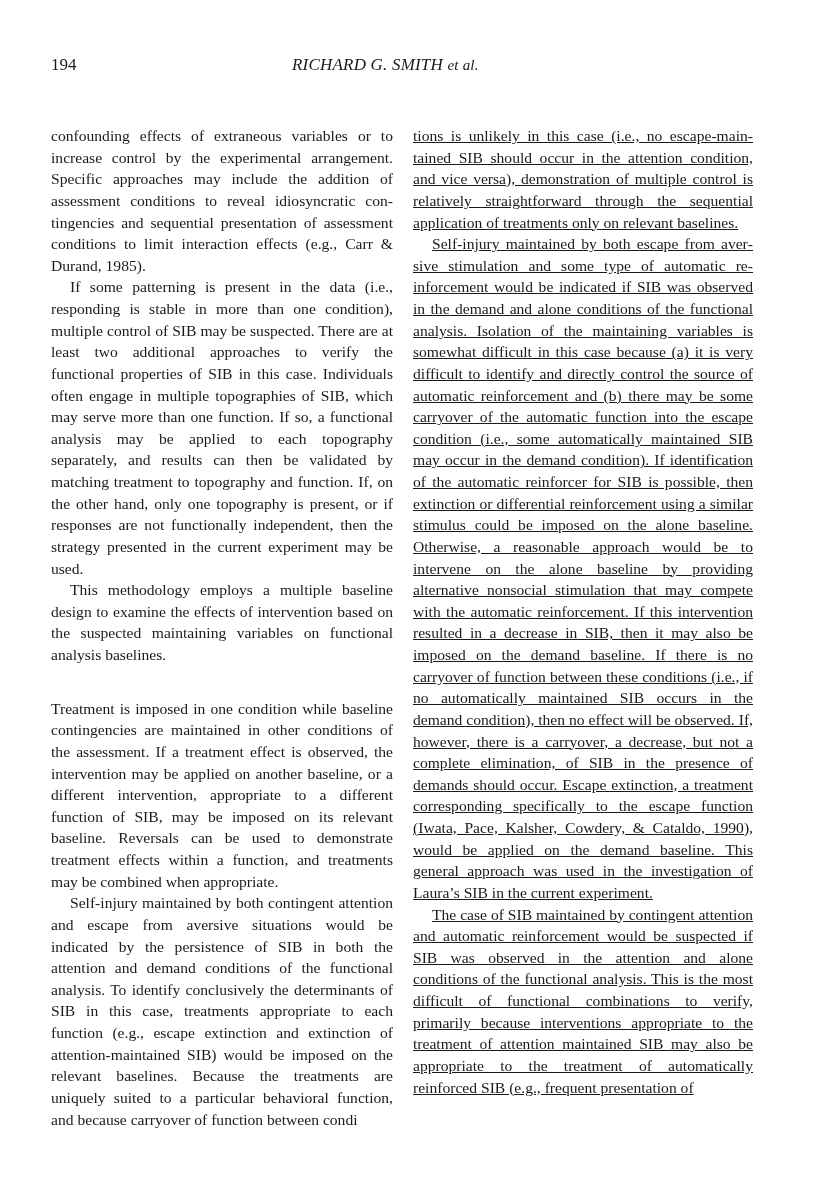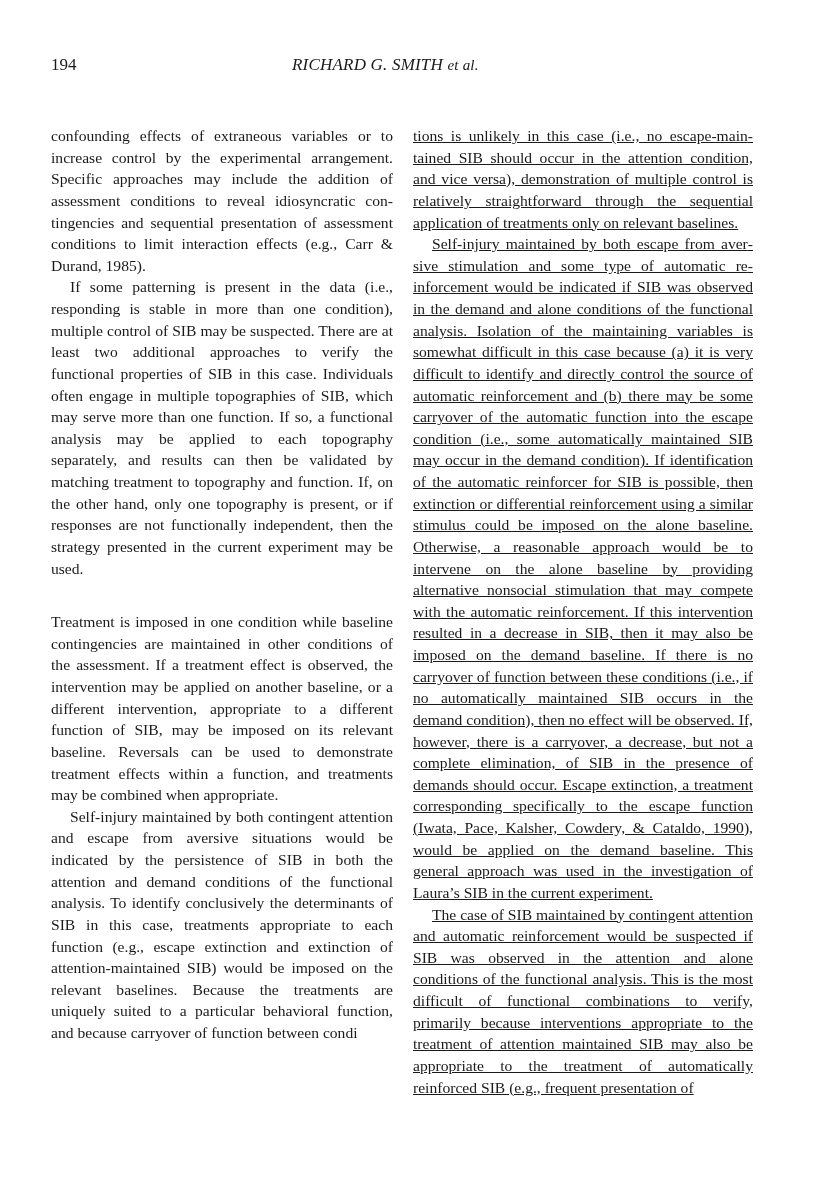--- a/index.html
+++ b/index.html
@@ -73,20 +73,21 @@
 <body>
 
 <div class="running-head">
   <span class="page-number">194</span>
   <span class="author-line"><span>RICHARD G. SMITH</span> <span class="etal">et al.</span></span>
 </div>
 
 <div class="column col-left">
   <p class="noindent">confounding effects of extraneous variables or to increase control by the experimental arrangement. Specific approaches may include the addition of assessment conditions to reveal idiosyncratic con­tingencies and sequential presentation of assessment conditions to limit interaction effects (e.g., Carr &amp; Durand, 1985).</p>
   <p class="indent">If some patterning is present in the data (i.e., responding is stable in more than one condition), multiple control of SIB may be suspected. There are at least two additional approaches to verify the functional properties of SIB in this case. Individuals often engage in multiple topographies of SIB, which may serve more than one function. If so, a func­tional analysis may be applied to each topography separately, and results can then be validated by matching treatment to topography and function. If, on the other hand, only one topography is pres­ent, or if responses are not functionally independent, then the strategy presented in the current experi­ment may be used.</p>
+  <p class="indent">This methodology employs a multiple baseline design to examine the effects of intervention based on the suspected maintaining variables on func­tional analysis baselines.</p>
   <p class="noindent">Treatment is imposed in one condition while base­line contingencies are maintained in other condi­tions of the assessment. If a treatment effect is observed, the intervention may be applied on an­other baseline, or a different intervention, appro­priate to a different function of SIB, may be im­posed on its relevant baseline. Reversals can be used to demonstrate treatment effects within a function, and treatments may be combined when appropri­ate.</p>
   <p class="indent">Self-injury maintained by both contingent at­tention and escape from aversive situations would be indicated by the persistence of SIB in both the attention and demand conditions of the functional analysis. To identify conclusively the determinants of SIB in this case, treatments appropriate to each function (e.g., escape extinction and extinction of attention-maintained SIB) would be imposed on the relevant baselines. Because the treatments are uniquely suited to a particular behavioral function, and because carryover of function between condi­</p>
 </div>
 
 <div class="column col-right">
   <p class="noindent">tions is unlikely in this case (i.e., no escape-main­tained SIB should occur in the attention condition, and vice versa), demonstration of multiple control is relatively straightforward through the sequential application of treatments only on relevant baselines.</p>
   <p class="indent">Self-injury maintained by both escape from aver­sive stimulation and some type of automatic re­inforcement would be indicated if SIB was observed in the demand and alone conditions of the func­tional analysis. Isolation of the maintaining vari­ables is somewhat difficult in this case because (a) it is very difficult to identify and directly control the source of automatic reinforcement and (b) there may be some carryover of the automatic function into the escape condition (i.e., some automatically maintained SIB may occur in the demand condi­tion). If identification of the automatic reinforcer for SIB is possible, then extinction or differential reinforcement using a similar stimulus could be imposed on the alone baseline. Otherwise, a rea­sonable approach would be to intervene on the alone baseline by providing alternative nonsocial stimulation that may compete with the automatic reinforcement. If this intervention resulted in a de­crease in SIB, then it may also be imposed on the demand baseline. If there is no carryover of function between these conditions (i.e., if no automatically maintained SIB occurs in the demand condition), then no effect will be observed. If, however, there is a carryover, a decrease, but not a complete elim­ination, of SIB in the presence of demands should occur. Escape extinction, a treatment corresponding specifically to the escape function (Iwata, Pace, Kalsher, Cowdery, &amp; Cataldo, 1990), would be applied on the demand baseline. This general ap­proach was used in the investigation of Laura’s SIB in the current experiment.</p>
   <p class="indent">The case of SIB maintained by contingent at­tention and automatic reinforcement would be sus­pected if SIB was observed in the attention and alone conditions of the functional analysis. This is the most difficult of functional combinations to verify, primarily because interventions appropriate to the treatment of attention maintained SIB may also be appropriate to the treatment of automati­cally reinforced SIB (e.g., frequent presentation of</p>
 </div>
 

